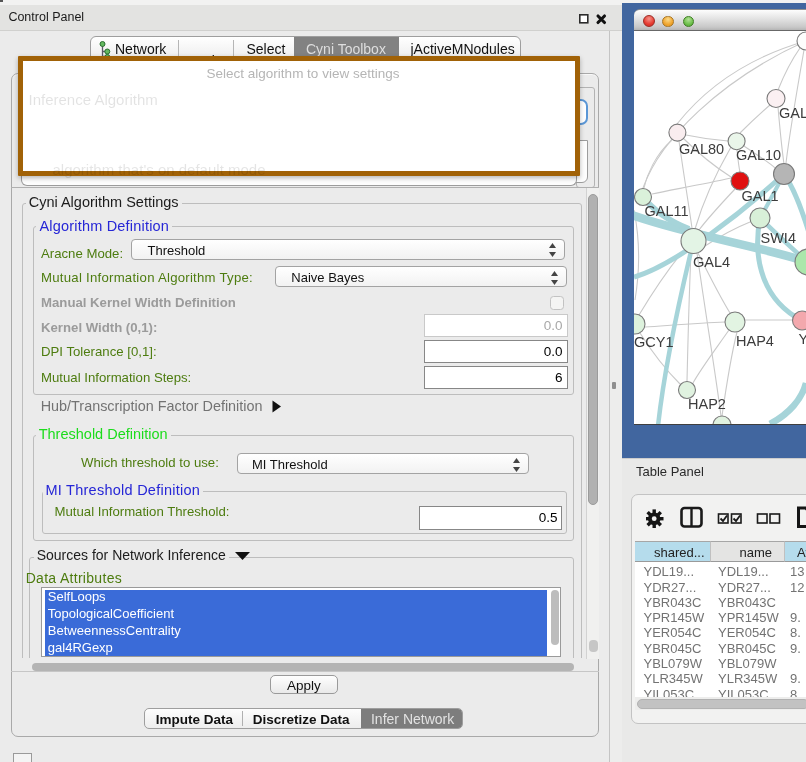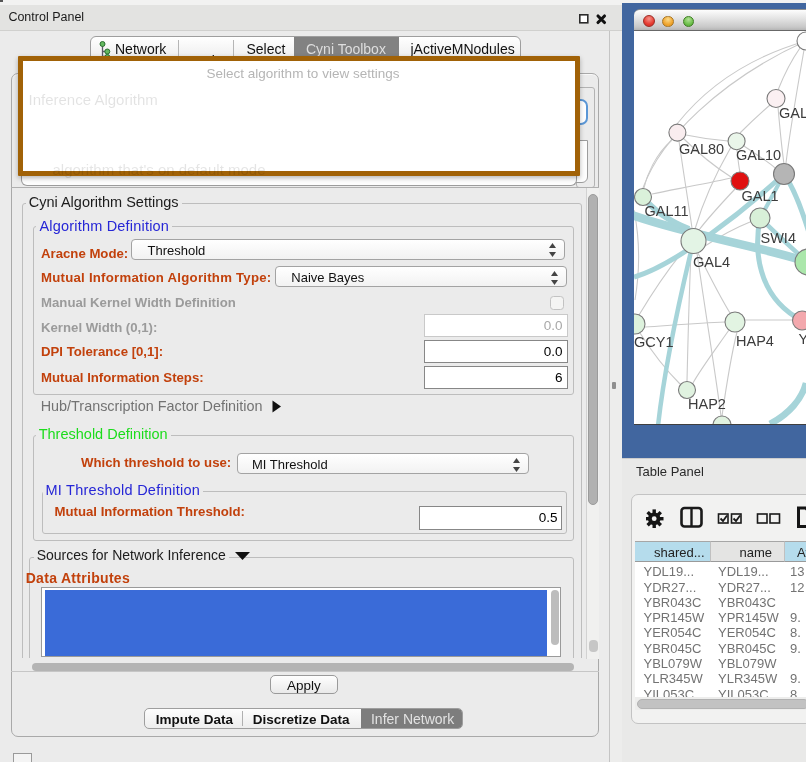--- a/index.html
+++ b/index.html
@@ -1,19 +1,19 @@
 <!DOCTYPE html>
 <html><head>
 <meta charset="utf-8">
 <style>
   html,body{margin:0;padding:0;}
   #root{position:relative;width:806px;height:762px;overflow:hidden;
     font-family:"Liberation Sans",sans-serif;background:#ebebeb;}
   .abs{position:absolute;}
-  .lbl{font-weight:bold;font-size:13.2px;color:#c2410c;white-space:nowrap;}
+  .lbl{font-weight:normal;font-size:13.2px;color:#4d7c0f;white-space:nowrap;}
   .lblgray{font-weight:bold;font-size:13.2px;color:#9b9b9b;white-space:nowrap;}
   .combo{position:absolute;border:1px solid #a3a3a3;border-radius:4px;
     background:linear-gradient(#ffffff,#f2f2f2);box-sizing:border-box;}
   .combo .ctext{position:absolute;top:3px;font-size:13px;color:#111;white-space:nowrap;}
   .field{position:absolute;background:#fff;box-sizing:border-box;}
   .ftext{position:absolute;font-size:13.5px;text-align:right;}
   .grp{position:absolute;border:1px solid #bdbdbd;border-radius:3px;box-sizing:border-box;}
   .gtitle{position:absolute;background:#ebebeb;padding:0 3px;font-size:14.5px;white-space:nowrap;}
 </style>
 </head>
@@ -126,20 +126,24 @@
   <div class="grp" style="left:17.6px;top:368.5px;width:545.4px;height:120px;"></div>
   <div class="gtitle" style="left:22.7px;top:358.6px;color:#1c1c1c;font-size:14px;">Sources for Network Inference</div>
   <svg class="abs" style="left:222.6px;top:363px;" width="17" height="10" viewBox="0 0 17 10">
         <path d="M1 1 L16 1 L8.5 9 Z" fill="#111"></path>
       </svg>
 
   <div class="lbl abs" style="left:14.7px;top:382.3px;font-size:14px;letter-spacing:0.3px;">Data Attributes</div>
 
   <div class="abs" style="left:29.5px;top:398.5px;width:520px;height:70px;background:#fff;border:1px solid #9a9a9a;box-sizing:border-box;overflow:hidden;">
     <div class="abs" style="left:3.6px;top:2.1px;width:501.5px;height:66.9px;background:#3a6bd8;"></div>
+    <div class="abs" style="left:6.3px;top:0.5px;font-size:13px;line-height:17px;color:#fff;white-space:pre;">SelfLoops
+TopologicalCoefficient
+BetweennessCentrality
+gal4RGexp</div>
     <div class="abs" style="left:509px;top:2.2px;width:8.4px;height:55.2px;background:#bdbdbd;border-radius:4px;"></div>
   </div>
 </div>
 
 <div class="abs" style="left:586px;top:188px;width:13px;height:471px;background:#f0f0ef;border-left:1px solid #d2d2d2;box-sizing:border-box;"></div>
 <div class="abs" style="left:587.5px;top:194px;width:10px;height:311px;background:#b1b1b1;border:1px solid #9b9b9b;border-radius:5px;box-sizing:border-box;"></div>
 <div class="abs" style="left:588.5px;top:640px;width:9px;height:12px;background:#c6c6c6;border-radius:4px;"></div>
 
 <div class="abs" style="left:32px;top:662.5px;width:542px;height:8px;background:#b4b4b4;border-radius:4px;"></div>
 <div class="abs" style="left:11px;top:670.5px;width:588px;height:1px;background:#c6c6c6;"></div>

